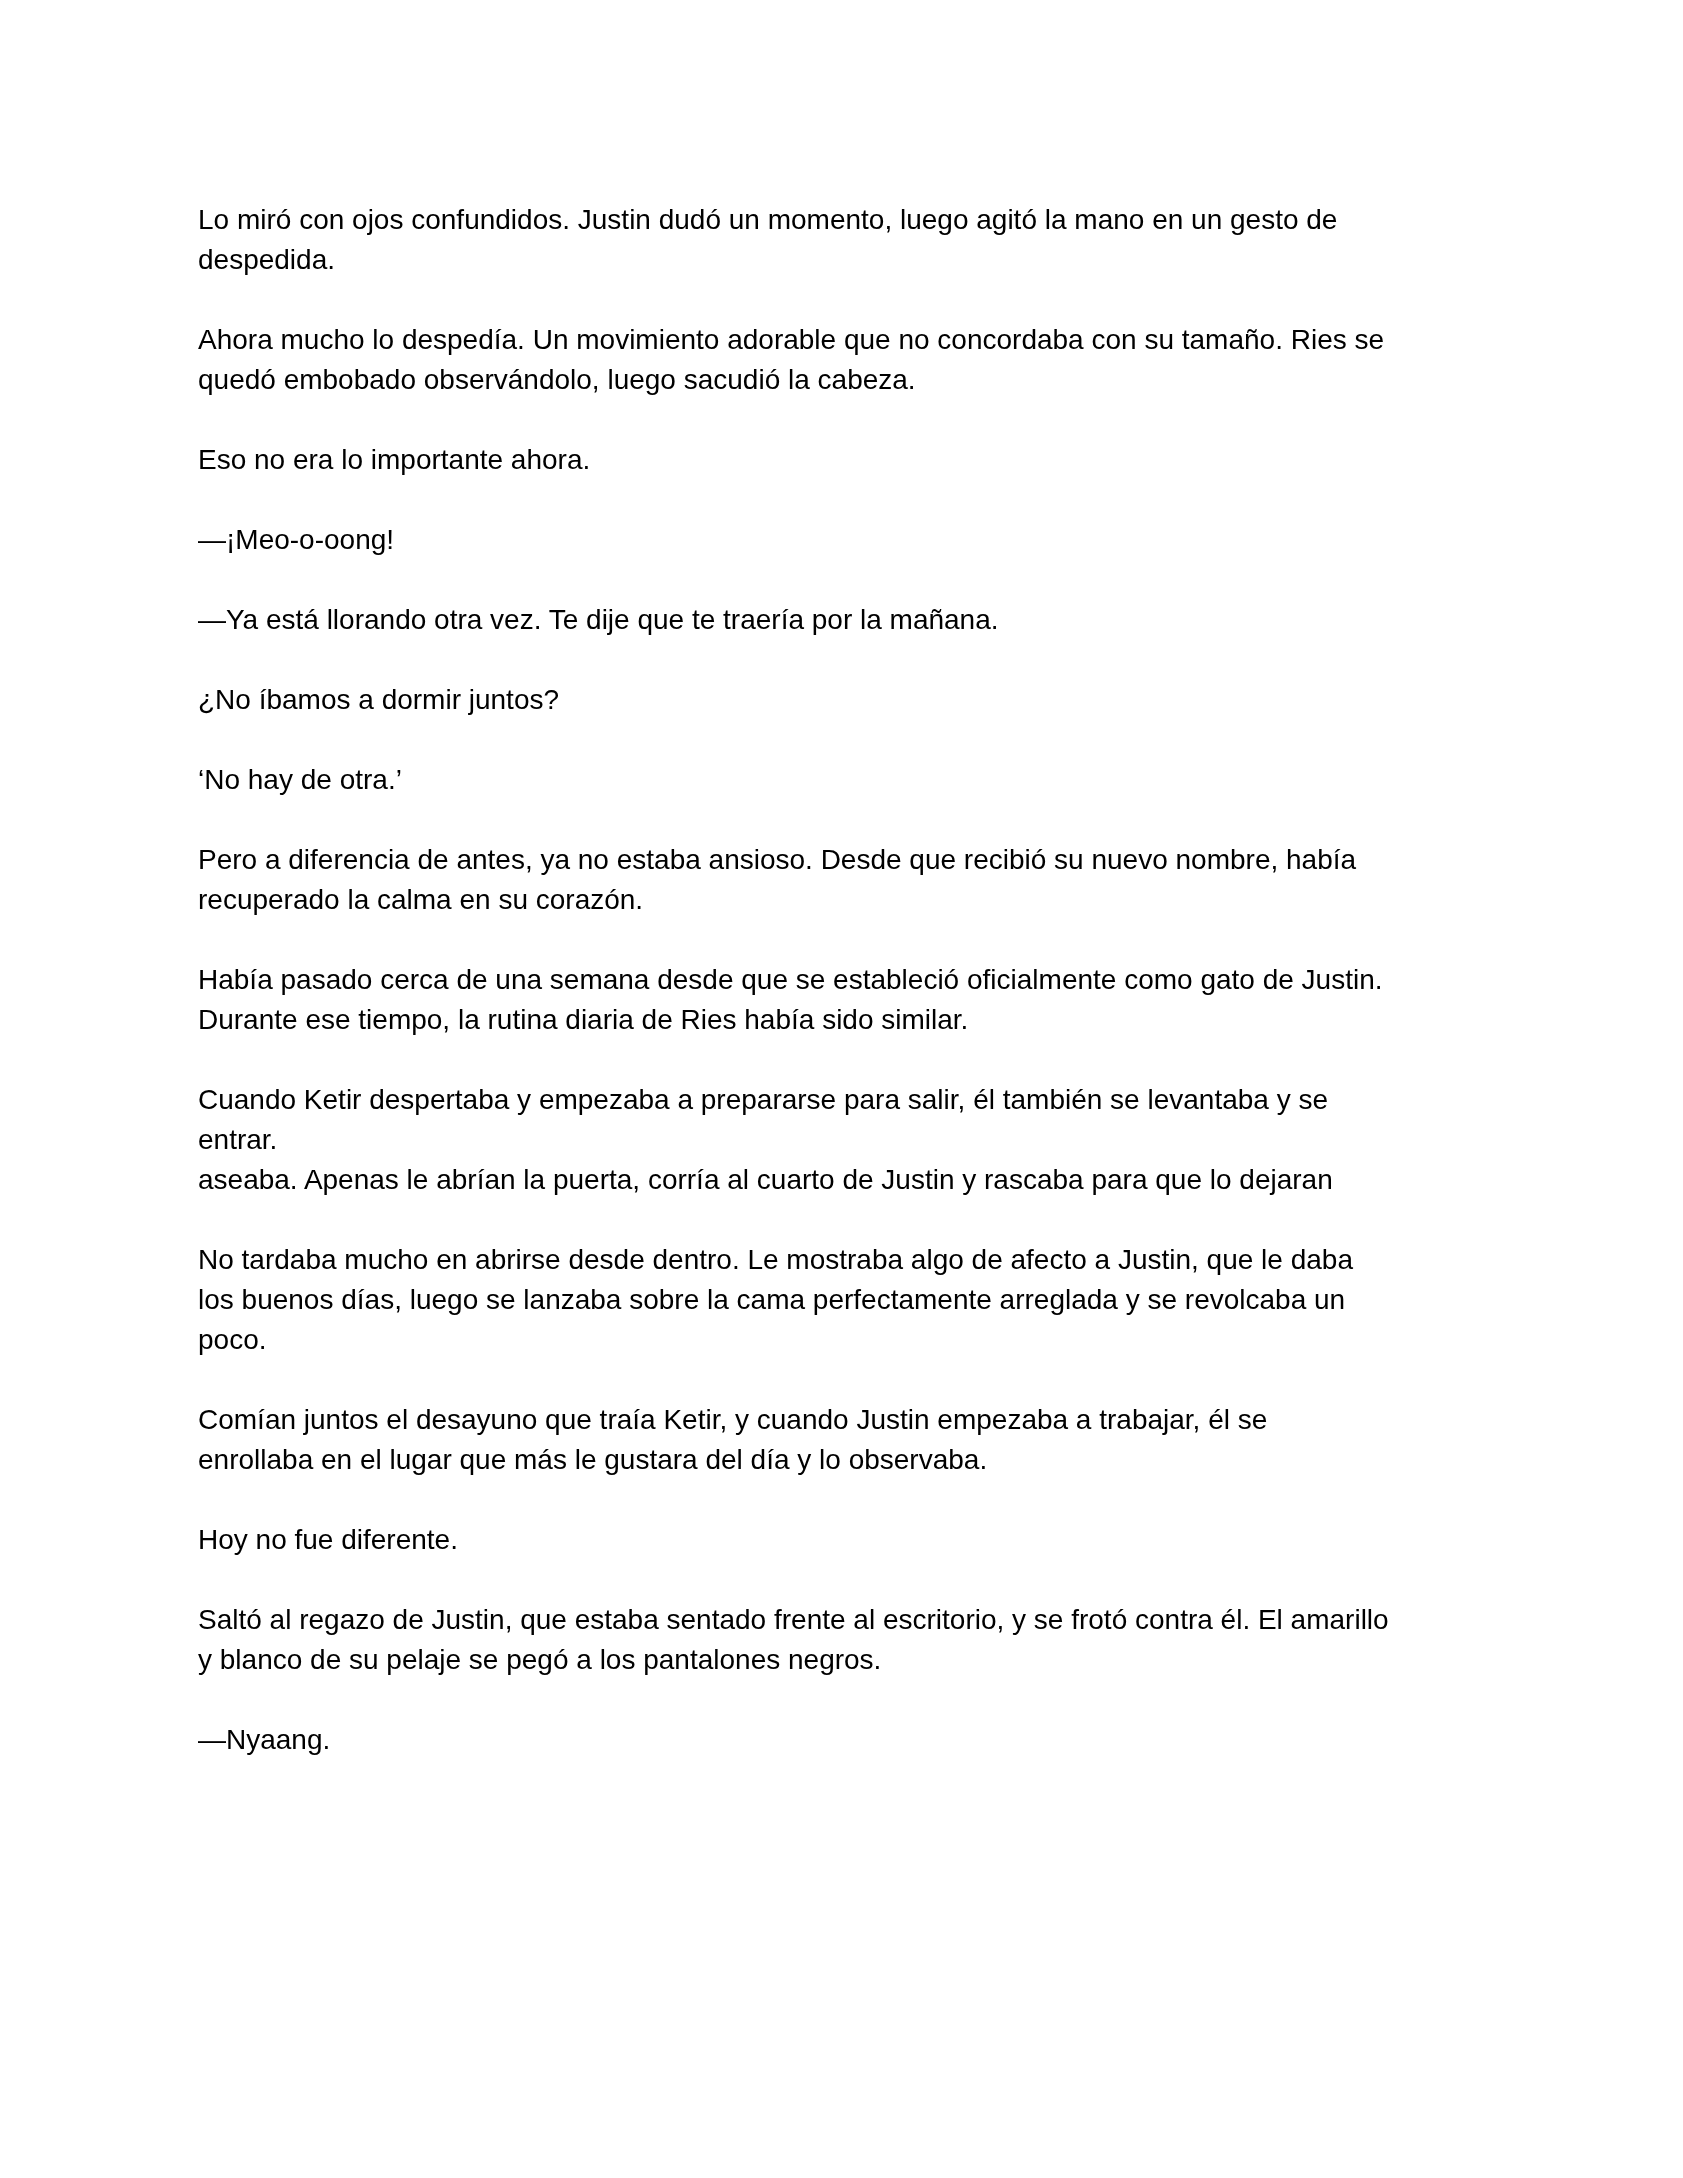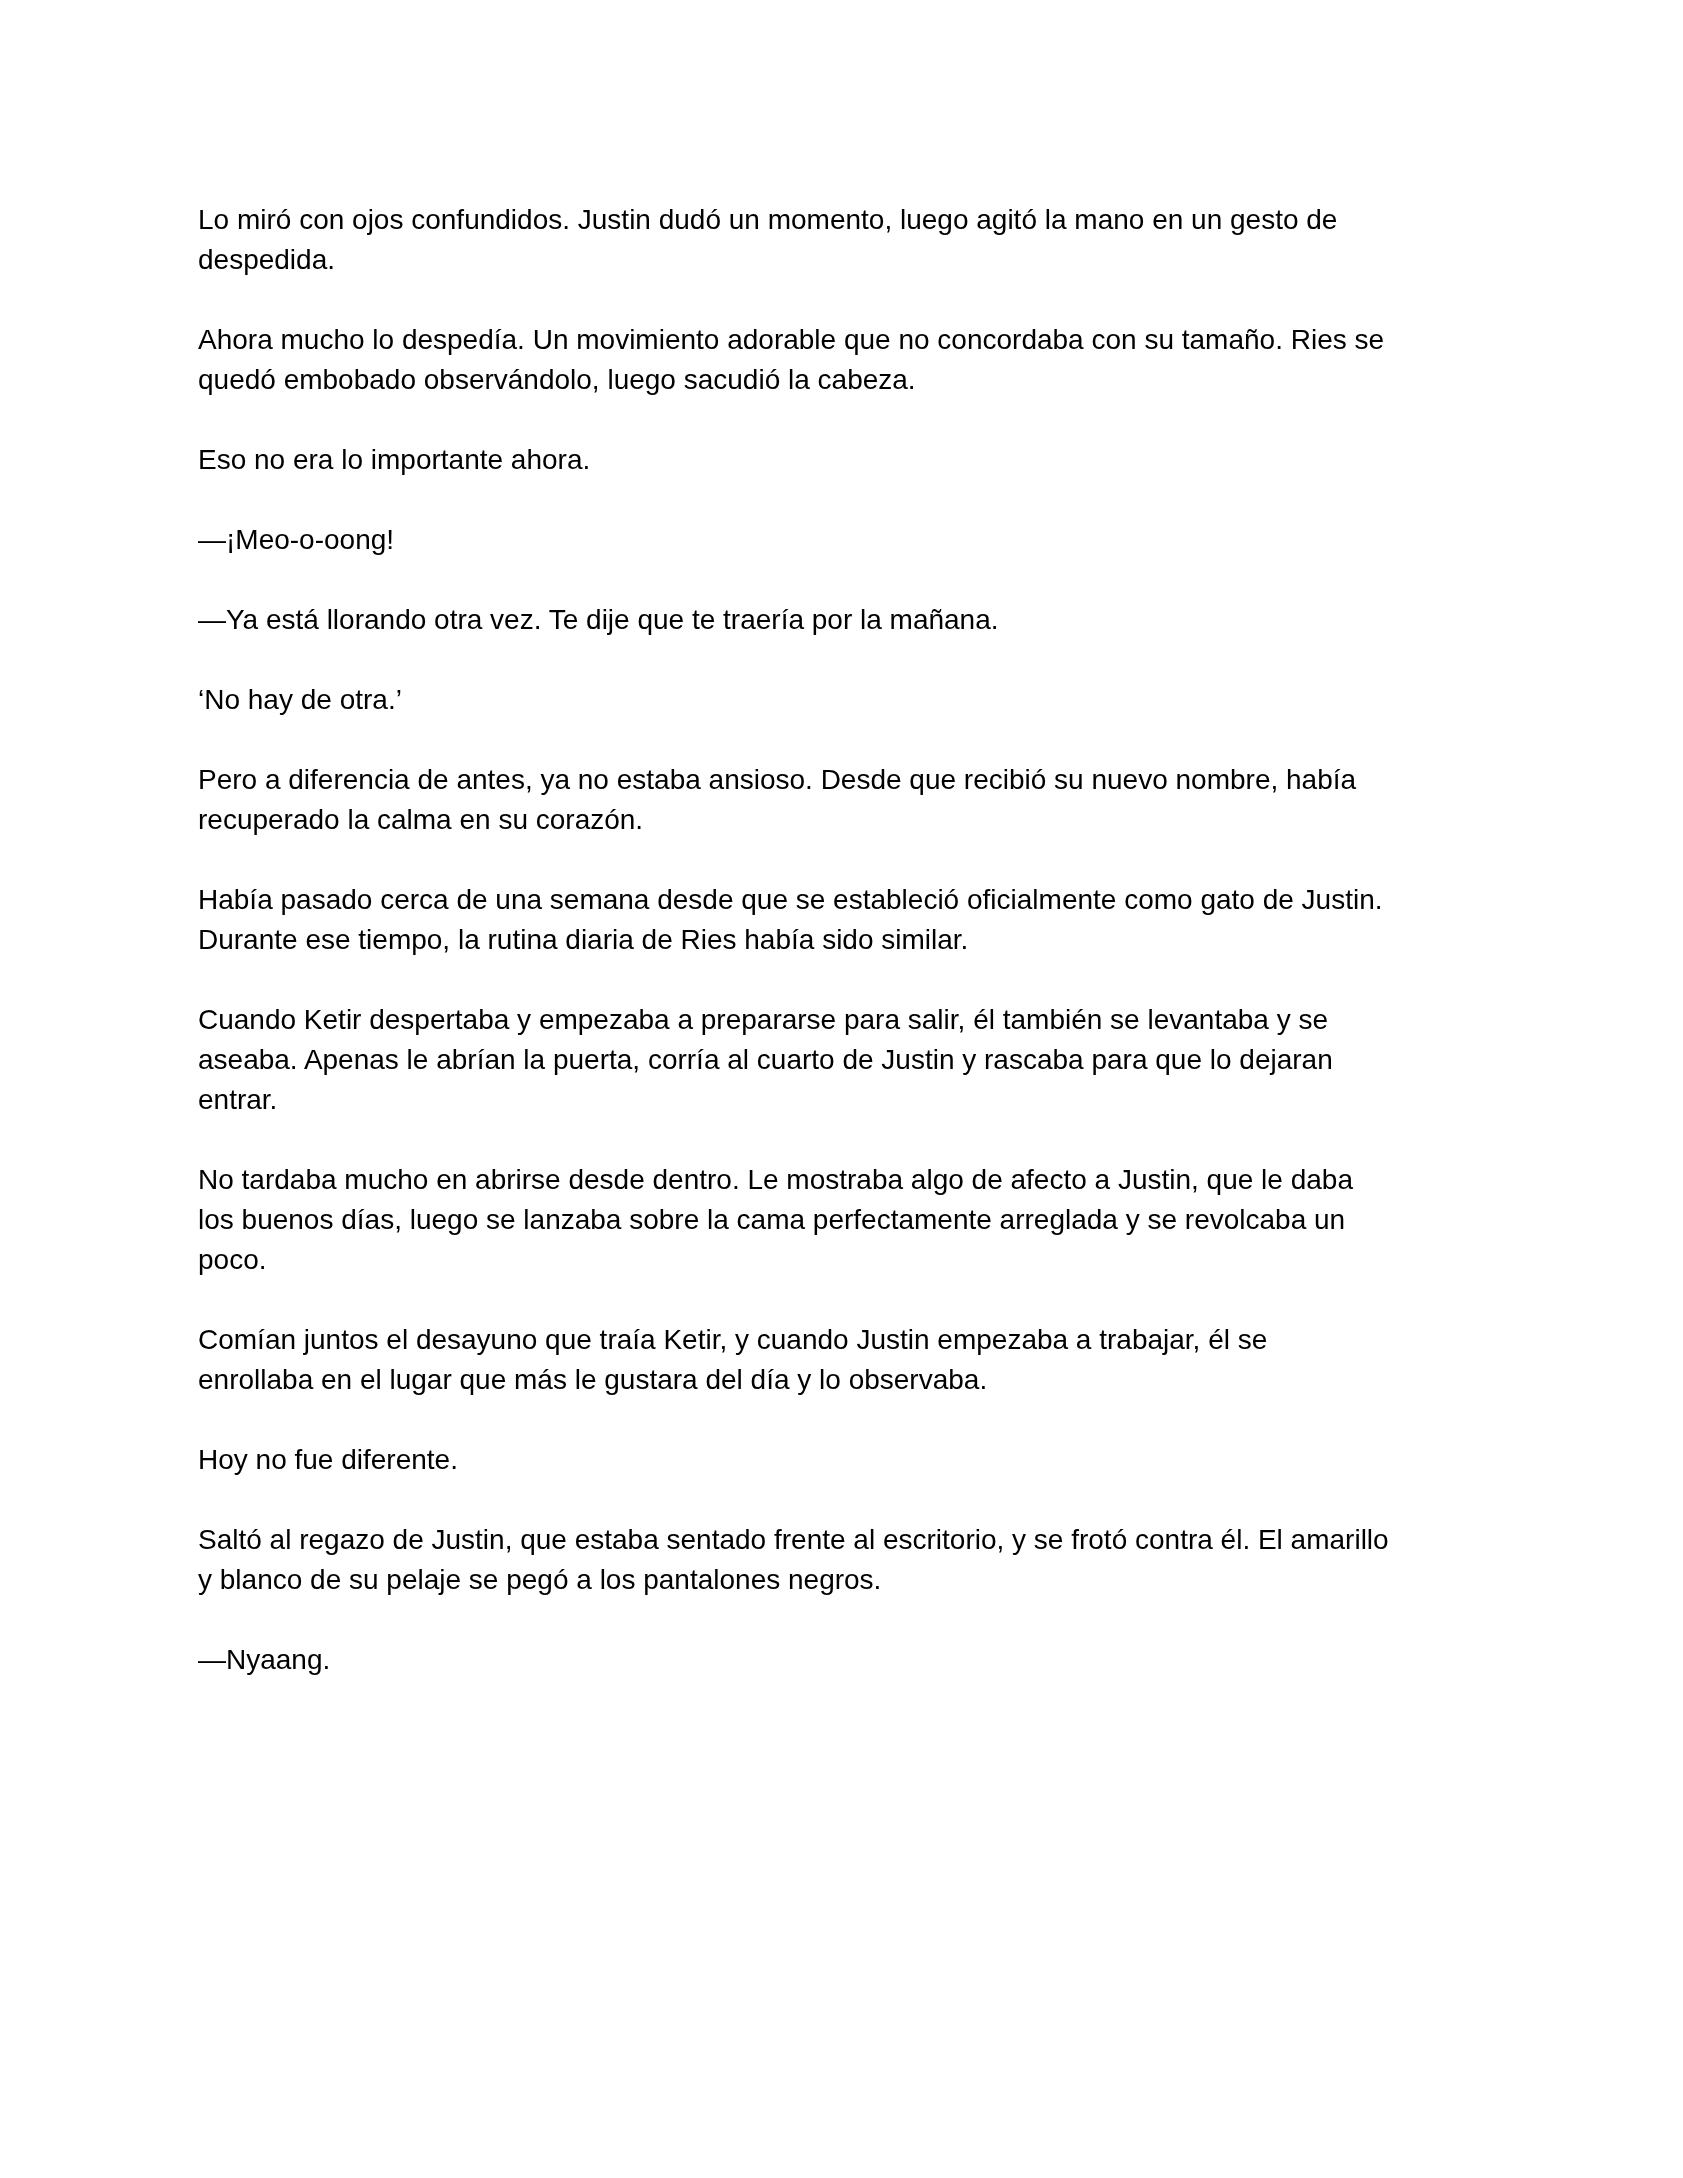--- a/index.html
+++ b/index.html
@@ -64,40 +64,43 @@
     </p>
 
     <p class="para">
       <span class="line">—¡Meo-o-oong!</span>
     </p>
 
     <p class="para">
       <span class="line">—Ya está llorando otra vez. Te dije que te traería por la mañana.</span>
     </p>
 
+    <p class="para">
+      <span class="line">¿No íbamos a dormir juntos?</span>
+    </p>
 
 
     <p class="para italic">
       <span class="line">‘No hay de otra.’</span>
     </p>
 
     <p class="para">
       <span class="line">Pero a diferencia de antes, ya no estaba ansioso. Desde que recibió su nuevo nombre, había</span>
       <span class="line">recuperado la calma en su corazón.</span>
     </p>
 
     <p class="para">
       <span class="line">Había pasado cerca de una semana desde que se estableció oficialmente como gato de Justin.</span>
       <span class="line">Durante ese tiempo, la rutina diaria de Ries había sido similar.</span>
     </p>
 
     <p class="para">
       <span class="line">Cuando Ketir despertaba y empezaba a prepararse para salir, él también se levantaba y se</span>
+      <span class="line">entrar.</span>
       <span class="line">aseaba. Apenas le abrían la puerta, corría al cuarto de Justin y rascaba para que lo dejaran</span>
-      <span class="line">entrar.</span>
     </p>
 
     <p class="para">
       <span class="line">No tardaba mucho en abrirse desde dentro. Le mostraba algo de afecto a Justin, que le daba</span>
       <span class="line">los buenos días, luego se lanzaba sobre la cama perfectamente arreglada y se revolcaba un</span>
       <span class="line">poco.</span>
     </p>
 
     <p class="para">
       <span class="line">Comían juntos el desayuno que traía Ketir, y cuando Justin empezaba a trabajar, él se</span>

